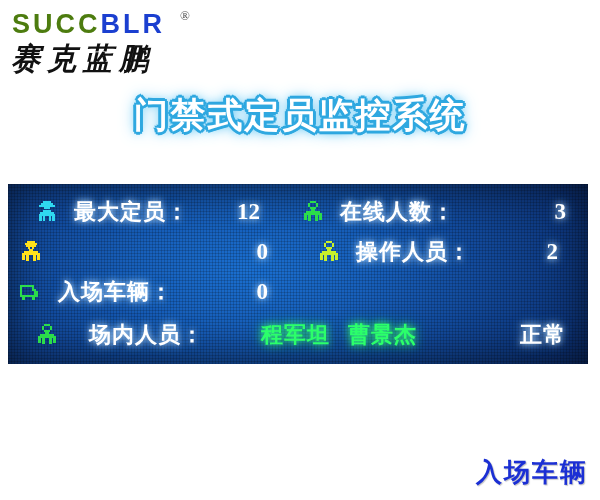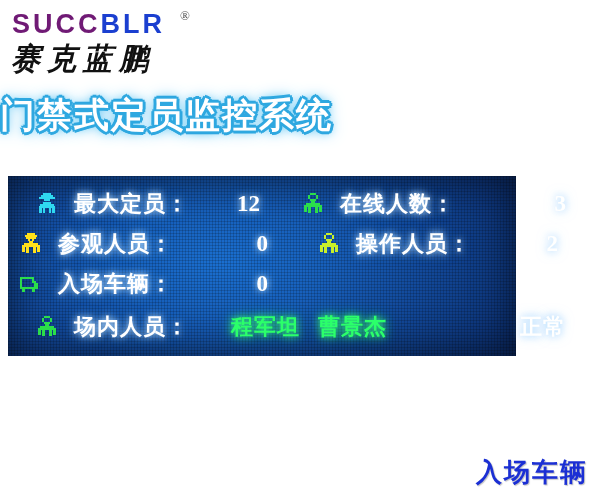--- a/index.html
+++ b/index.html
@@ -17,21 +17,21 @@
   }
   #brand-latin{
     font-family:"Liberation Sans", sans-serif;
     font-weight:bold;
     font-size:27px;
     letter-spacing:3px;
     line-height:28px;
     white-space:nowrap;
     position:absolute; left:4px; top:4px;
   }
-  #brand-latin .succ{color:#701a75;}
+  #brand-latin .succ{color:#4d7c0f;}
   #brand-latin .blr{color:#1b3fd0;}
   #brand-reg{
     position:absolute; left:172px; top:2px;
     font-size:13px; color:#555; font-family:"Liberation Serif", serif;
   }
   #brand-cn{
     position:absolute; left:3px; top:33px;
     font-family:"Liberation Serif", serif;
     font-weight:bold;
     font-style:italic;
@@ -39,38 +39,38 @@
     letter-spacing:7px;
     color:#111;
     white-space:nowrap;
     transform:scaleY(1.05);
     transform-origin:left top;
   }
 
   
   #headline{
     position:absolute; left:0; top:92px; width:600px;
-    text-align:left;
+    text-align:center;
     font-family:"Liberation Serif", serif;
     font-weight:bold;
     font-size:35px;
     letter-spacing:2px;
     color:#ffffff;
     white-space:nowrap;
     text-shadow:
       -2px -2px 0 #2fa8e0, 2px -2px 0 #2fa8e0,
       -2px  2px 0 #2fa8e0, 2px  2px 0 #2fa8e0,
       -3px  0   0 #2fa8e0, 3px  0   0 #2fa8e0,
        0   -3px 0 #2fa8e0, 0    3px 0 #2fa8e0,
        0 0 9px #55c8f5, 0 0 16px #3bb3ee;
   }
 
   
   #led-panel{
-    position:absolute; left:8px; top:176px; width:508px; height:180px;
+    position:absolute; left:8px; top:184px; width:580px; height:180px;
     background:
       radial-gradient(ellipse 95% 140% at 42% 48%,
         #1a6fd0 0%, #175fba 22%, #12499a 42%, #0d3478 62%, #0a2257 80%, #06163c 100%);
     box-shadow:inset 0 0 40px rgba(0,0,0,.55);
   }
   
   #led-panel:before{
     content:"";
     position:absolute; inset:0;
     background-image:
@@ -86,21 +86,21 @@
     padding-top:8px;
     box-sizing:border-box;
   }
   .led-row{
     display:flex; align-items:center;
     padding-left:26px;
     box-sizing:border-box;
     position:relative;
   }
   .led-row.right{padding-left:10px;}
-  .led-row.wide{grid-column:1 / span 2; padding-left:26px;}
+  .led-row.wide{grid-column:1 / span 2; padding-left:26px;gap:15px;}
 
   .led-icon{
     width:26px; height:26px; flex:0 0 26px;
     margin-right:14px;
     position:relative;
   }
   .led-icon svg{display:block;width:26px;height:26px;}
 
   .led-label{
     font-family:"Liberation Serif", serif;
@@ -225,21 +225,20 @@
               <rect x="11" y="10" width="4" height="2"></rect>
             <rect x="6" y="12" width="14" height="2"></rect>
             <rect x="4" y="14" width="3" height="7"></rect>
               <rect x="19" y="14" width="3" height="7"></rect>
             <rect x="7" y="14" width="12" height="2"></rect>
             <rect x="8" y="16" width="3" height="6"></rect>
               <rect x="15" y="16" width="3" height="6"></rect>
           </g>
         </svg>
       </span>
-      <span class="led-label">参观人员：</span>
       <span class="led-value">0</span>
     </div>
 
     <div class="led-row">
       <span class="led-icon">
         <svg viewBox="0 0 26 26" shape-rendering="crispEdges">
           <g fill="#c8f02a">
             <rect x="10" y="2" width="6" height="2"></rect>
               <rect x="8" y="4" width="2" height="4"></rect>
             <rect x="16" y="4" width="2" height="4"></rect>

